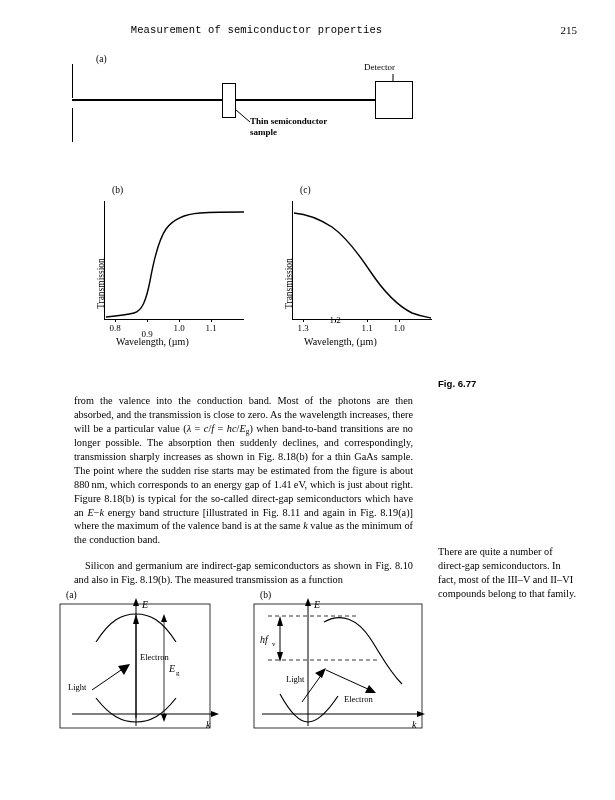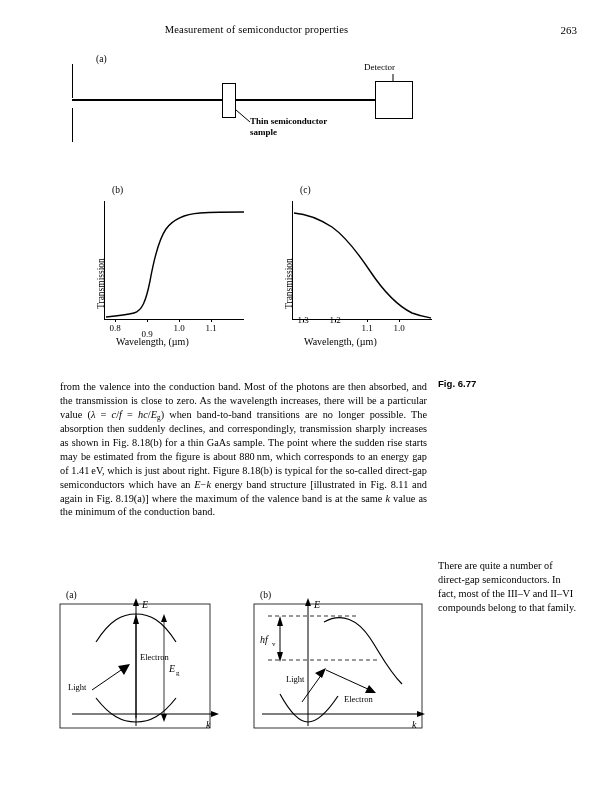--- a/index.html
+++ b/index.html
@@ -23,20 +23,21 @@
 
   
   .running-head {
     position: absolute;
     top: 24px;
     left: 0;
     width: 513px;
     text-align: center;
     font-size: 10.5px;
     letter-spacing: .15px;
+    font-family: Liberation Mono, monospace;
   }
   .folio {
     position: absolute;
     top: 24px;
     right: 38px;
     font-size: 11px;
   }
 
   
   .fig818 {
@@ -135,21 +136,21 @@
 
   
   .body-col {
     position: absolute;
     font-size: 10.3px;
     line-height: 1.345;
     text-align: justify;
     hyphens: manual;
   }
   .body-col p {
-    margin: 0;
+    margin: 14px;
     text-indent: 0;
   }
   .body-col p.indent {
     text-indent: 11px;
   }
   .side-note {
     position: absolute;
     width: 140px;
     font-size: 10.3px;
     line-height: 1.345;
@@ -168,21 +169,21 @@
   svg { display: block; overflow: visible; }
   .it { font-style: italic; }
   .sub { font-size: .72em; vertical-align: -0.22em; }
 </style>
 </head>
 <body>
 
 <div class="page">
 
   <div class="running-head">Measurement of semiconductor properties</div>
-  <div class="folio">263</div>
+  <div class="folio">215</div>
 
   <div class="fig818">
     <div class="panel-letter" style="left:36px; top:4px;">(a)</div>
 
     <div class="tick-v" style="left:12px; top:14px; height:34px;"></div>
     <div class="tick-v" style="left:12px; top:58px; height:34px;"></div>
 
     <div class="beam" style="left:12px; top:49px; width:339px;"></div>
 
     <div class="sample-box" style="left:162px; top:33px; width:12px; height:33px;"></div>
@@ -238,38 +239,41 @@
 
     <svg style="position:absolute; left:44px; top:16px;" width="142" height="120">
       <path d="M2,12 C14,13 26,17 40,26 C54,36 66,52 78,70 C90,88 104,104 120,112 C128,115 134,116 139,117" fill="none" stroke="#000" stroke-width="1.4"></path>
     </svg>
 
     <div class="xtick" style="left:55px; top:134px;"></div>
     <div class="xtick" style="left:87px; top:134px;"></div>
     <div class="xtick" style="left:119px; top:134px;"></div>
     <div class="xtick" style="left:151px; top:134px;"></div>
 
-    <div class="xticklab" style="left:55px; top:130px;">1.3</div>
+    <div class="xticklab" style="left:55px; top:138px;">1.3</div>
     <div class="xticklab" style="left:87px; top:130px;">1.2</div>
     <div class="xticklab" style="left:119px; top:138px;">1.1</div>
     <div class="xticklab" style="left:151px; top:138px;">1.0</div>
 
     <div class="xlabel" style="left:56px; top:151px;">Wavelength, (µm)</div>
   </div>
 
   <div class="caption" style="left:438px; top:378px;">
     <span class="cap-title">Fig. 6.77</span>
   </div>
 
   <div class="body-col" style="left:60px; top:380px; width:367px;">
     <p>from the valence into the conduction band. Most of the photons are then absorbed, and the transmission is close to zero. As the wavelength increases, there will be a particular value (<span class="it">λ</span> = <span class="it">c</span>/<span class="it">f</span> = <span class="it">hc</span>/<span class="it">E</span><span class="sub">g</span>) when band-to-band transitions are no longer possible. The absorption then suddenly declines, and correspondingly, transmission sharply increases as shown in Fig. 8.18(b) for a thin GaAs sample. The point where the sudden rise starts may be estimated from the figure is about 880 nm, which corresponds to an energy gap of 1.41 eV, which is just about right. Figure 8.18(b) is typical for the so-called direct-gap semiconductors which have an <span class="it">E</span>−<span class="it">k</span> energy band structure [illustrated in Fig. 8.11 and again in Fig. 8.19(a)] where the maximum of the valence band is at the same <span class="it">k</span> value as the minimum of the conduction band.</p>
   </div>
 
-
-  <div class="side-note" style="left:438px; top:545px;margin-top:14px;">
+  <div class="body-col" style="left:60px; top:545px; width:367px;">
+    <p class="indent">Silicon and germanium are indirect-gap semiconductors as shown in Fig. 8.10 and also in Fig. 8.19(b). The measured transmission as a function</p>
+  </div>
+
+  <div class="side-note" style="left:438px; top:545px;">
     <p>There are quite a number of direct-gap semiconductors. In fact, most of the III–V and II–VI compounds belong to that family.</p>
   </div>
 
   <div class="fig819">
 
     <div class="panel-letter" style="left:14px; top:0px;">(a)</div>
     <svg style="position:absolute; left:0; top:8px;" width="190" height="140">
 
       <rect x="8" y="6" width="150" height="124" fill="none" stroke="#000" stroke-width="0.8"></rect>
 

